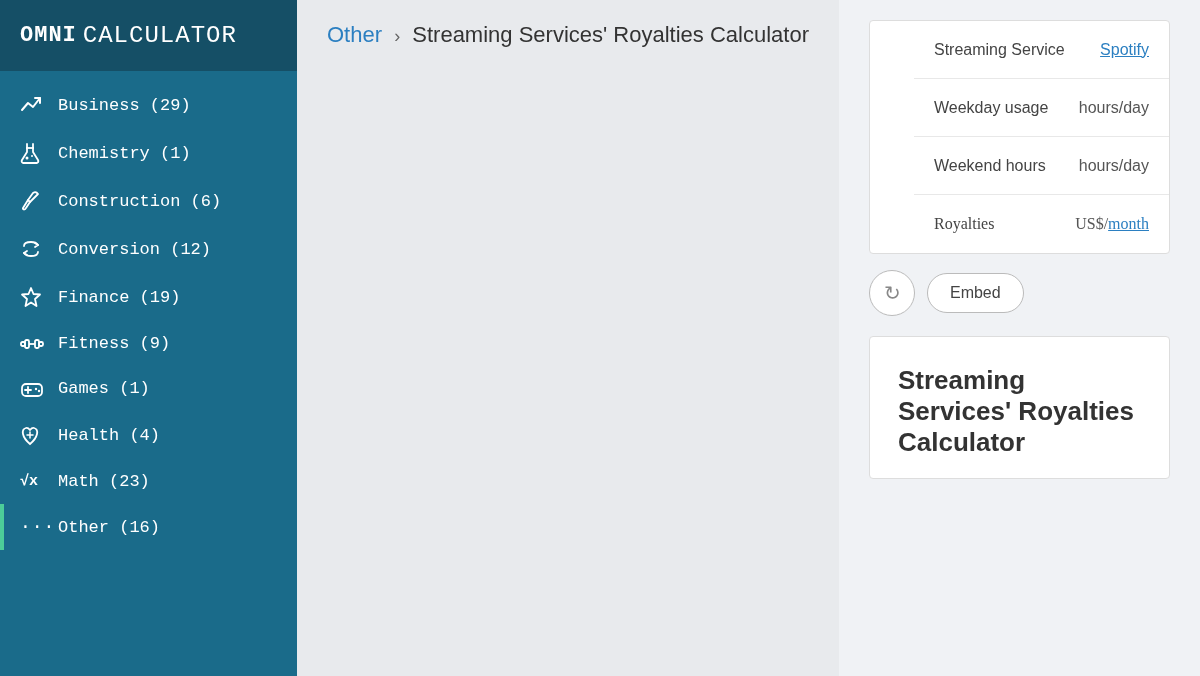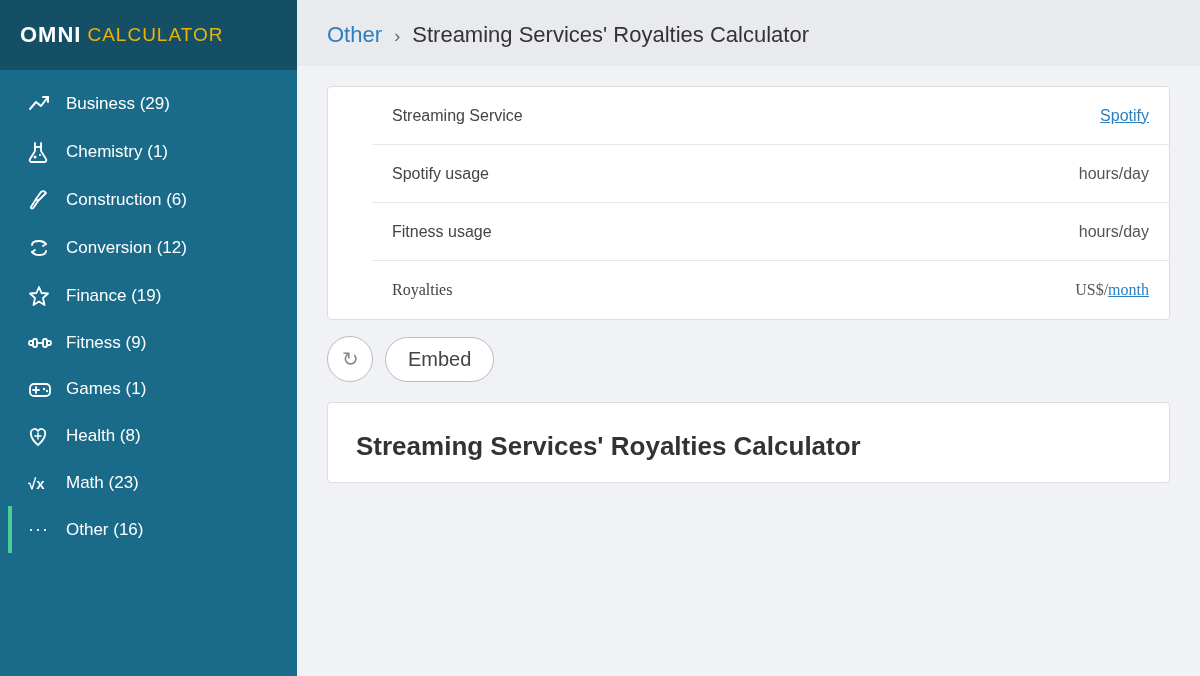--- a/index.html
+++ b/index.html
@@ -8,44 +8,45 @@
     
     #sidebar {
       width: 297px;
       min-width: 297px;
       background: #1a6b8a;
       color: white;
       display: flex;
       flex-direction: column;
       height: 100%;
       overflow: hidden;
+      font-family: Liberation Mono, monospace;
     }
     #sidebar-header {
       background: #154f66;
       padding: 22px 20px;
       display: flex;
       align-items: center;
     }
     .logo-omni {
       font-size: 22px;
       font-weight: 900;
       color: white;
       letter-spacing: 1px;
     }
     .logo-calculator {
-      font-size: 19px;
+      font-size: 24px;
       font-weight: 300;
-      color: #eab308;
+      color: #ffffff;
       letter-spacing: 1px;
       margin-left: 6px;
     }
     #sidebar-nav {
       flex: 1;
       overflow-y: auto;
-      padding: 10px 8px;
+      padding: 10px 0;
     }
     .nav-item {
       display: flex;
       align-items: center;
       padding: 13px 20px;
       cursor: pointer;
       color: white;
       font-size: 17px;
       font-weight: 400;
       transition: background 0.15s;
@@ -73,21 +74,21 @@
       bottom: 0;
       width: 4px;
       background: #4ccd99;
     }
 
     
     #main {
       flex: 1;
       background: #f0f2f5;
       display: flex;
-      flex-direction: column;
+      flex-direction: row;
       overflow: hidden;
     }
 
     #breadcrumb-bar {
       background: #e8eaed;
       padding: 22px 30px 18px 30px;
       font-size: 22px;
       color: #333;
     }
     .breadcrumb-other {
@@ -163,21 +164,21 @@
       justify-content: center;
       font-size: 18px;
       color: #555;
     }
     .btn-embed {
       padding: 10px 22px;
       border-radius: 24px;
       border: 1.5px solid #bbb;
       background: white;
       cursor: pointer;
-      font-size: 20px;
+      font-size: 16px;
       color: #444;
       font-family: inherit;
     }
 
     
     .article-section {
       background: white;
       border-radius: 4px;
       border: 1px solid #ddd;
       padding: 28px 28px 20px 28px;
@@ -283,21 +284,21 @@
     </div>
 
     <div class="nav-item">
       <span class="nav-icon">
         <svg width="20" height="22" viewBox="0 0 20 22" fill="none" xmlns="http://www.w3.org/2000/svg">
           <path d="M10 20 Q4 15 3 10 Q2 5 6 4 Q8 3.5 10 6 Q12 3.5 14 4 Q18 5 17 10 Q16 15 10 20Z" stroke="white" stroke-width="1.8" fill="none" stroke-linecap="round"></path>
           <line x1="10" y1="8" x2="10" y2="14" stroke="white" stroke-width="1.5" stroke-linecap="round"></line>
           <line x1="7" y1="11" x2="13" y2="11" stroke="white" stroke-width="1.5" stroke-linecap="round"></line>
         </svg>
       </span>
-      <span class="nav-label">Health (8)</span>
+      <span class="nav-label">Health (4)</span>
     </div>
 
     <div class="nav-item">
       <span class="nav-icon" style="font-size:15px; font-weight:600; color:white; font-style:normal;">√x</span>
       <span class="nav-label">Math (23)</span>
     </div>
 
     <div class="nav-item active-green">
       <span class="nav-icon" style="font-size:18px; color:white; letter-spacing:1px;">···</span>
       <span class="nav-label">Other (16)</span>
@@ -318,26 +319,26 @@
     <div class="calc-card">
 
       <div class="calc-row">
         <span class="calc-label">Streaming Service</span>
         <span class="calc-value">
           <a>Spotify</a>
         </span>
       </div>
 
       <div class="calc-row">
-        <span class="calc-label">Spotify usage</span>
+        <span class="calc-label">Weekday usage</span>
         <span class="calc-value">hours/day</span>
       </div>
 
       <div class="calc-row">
-        <span class="calc-label">Fitness usage</span>
+        <span class="calc-label">Weekend hours</span>
         <span class="calc-value">hours/day</span>
       </div>
 
       <div class="calc-row">
         <span class="calc-label">Royalties</span>
         <span class="calc-value">
           US$/<a>month</a>
         </span>
       </div>
 

